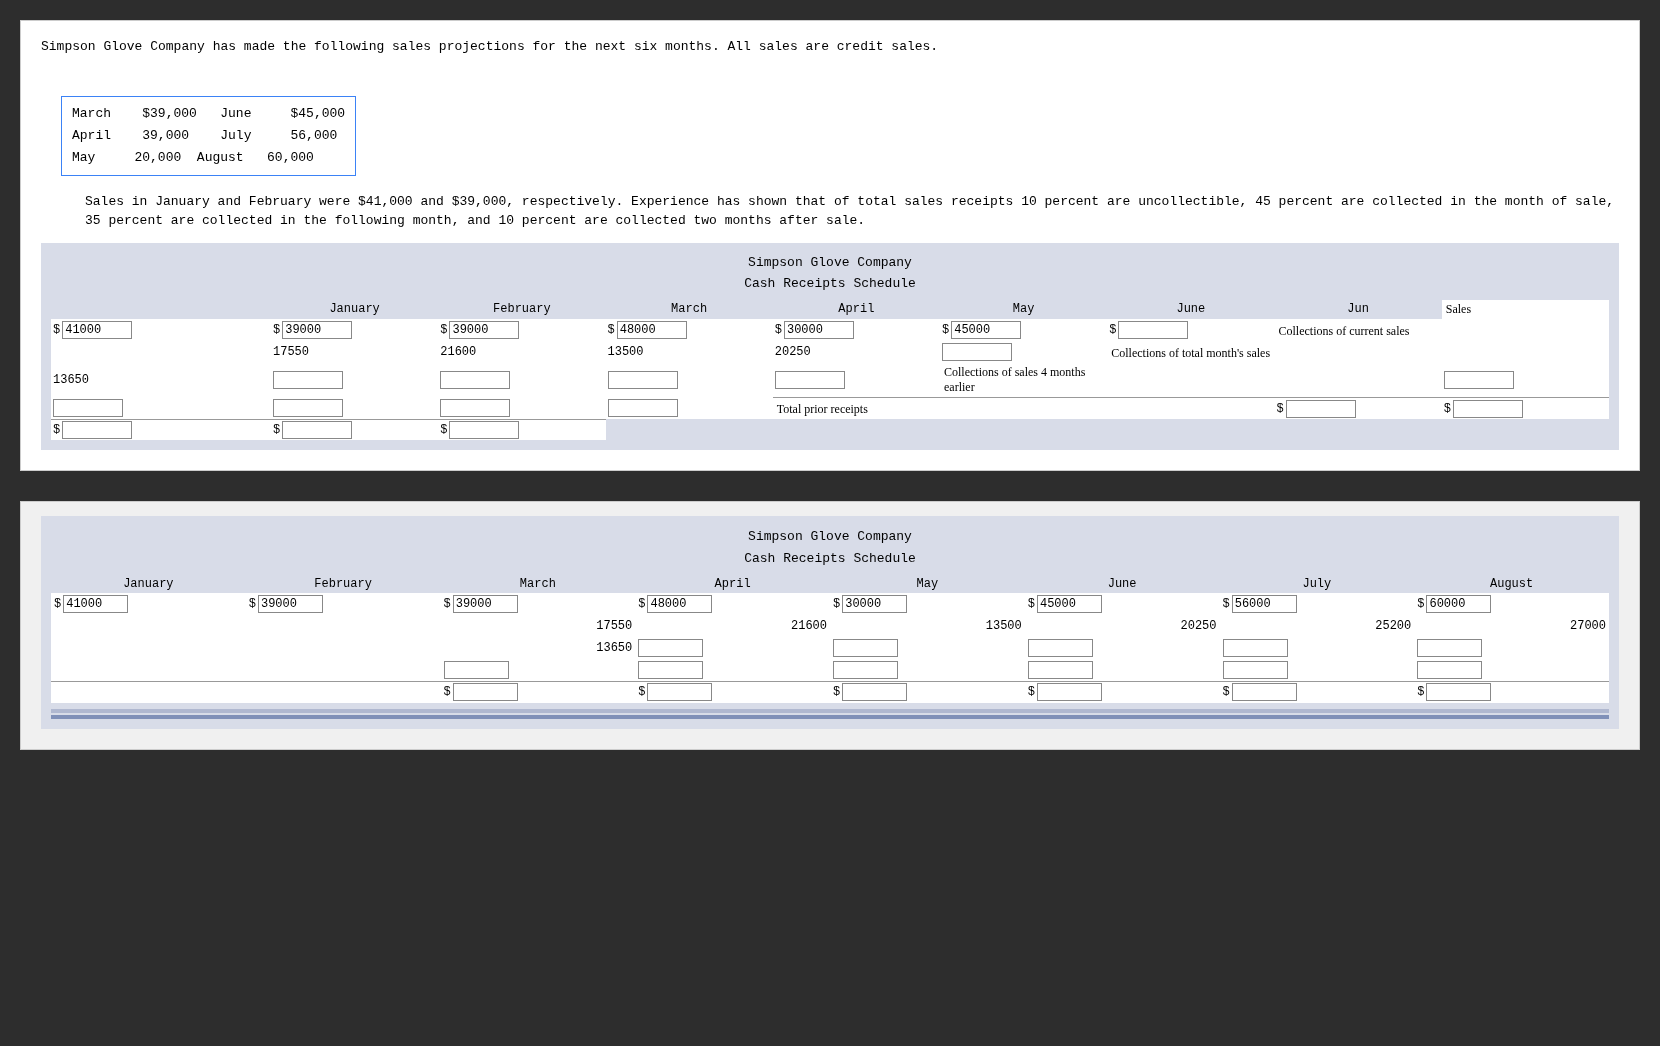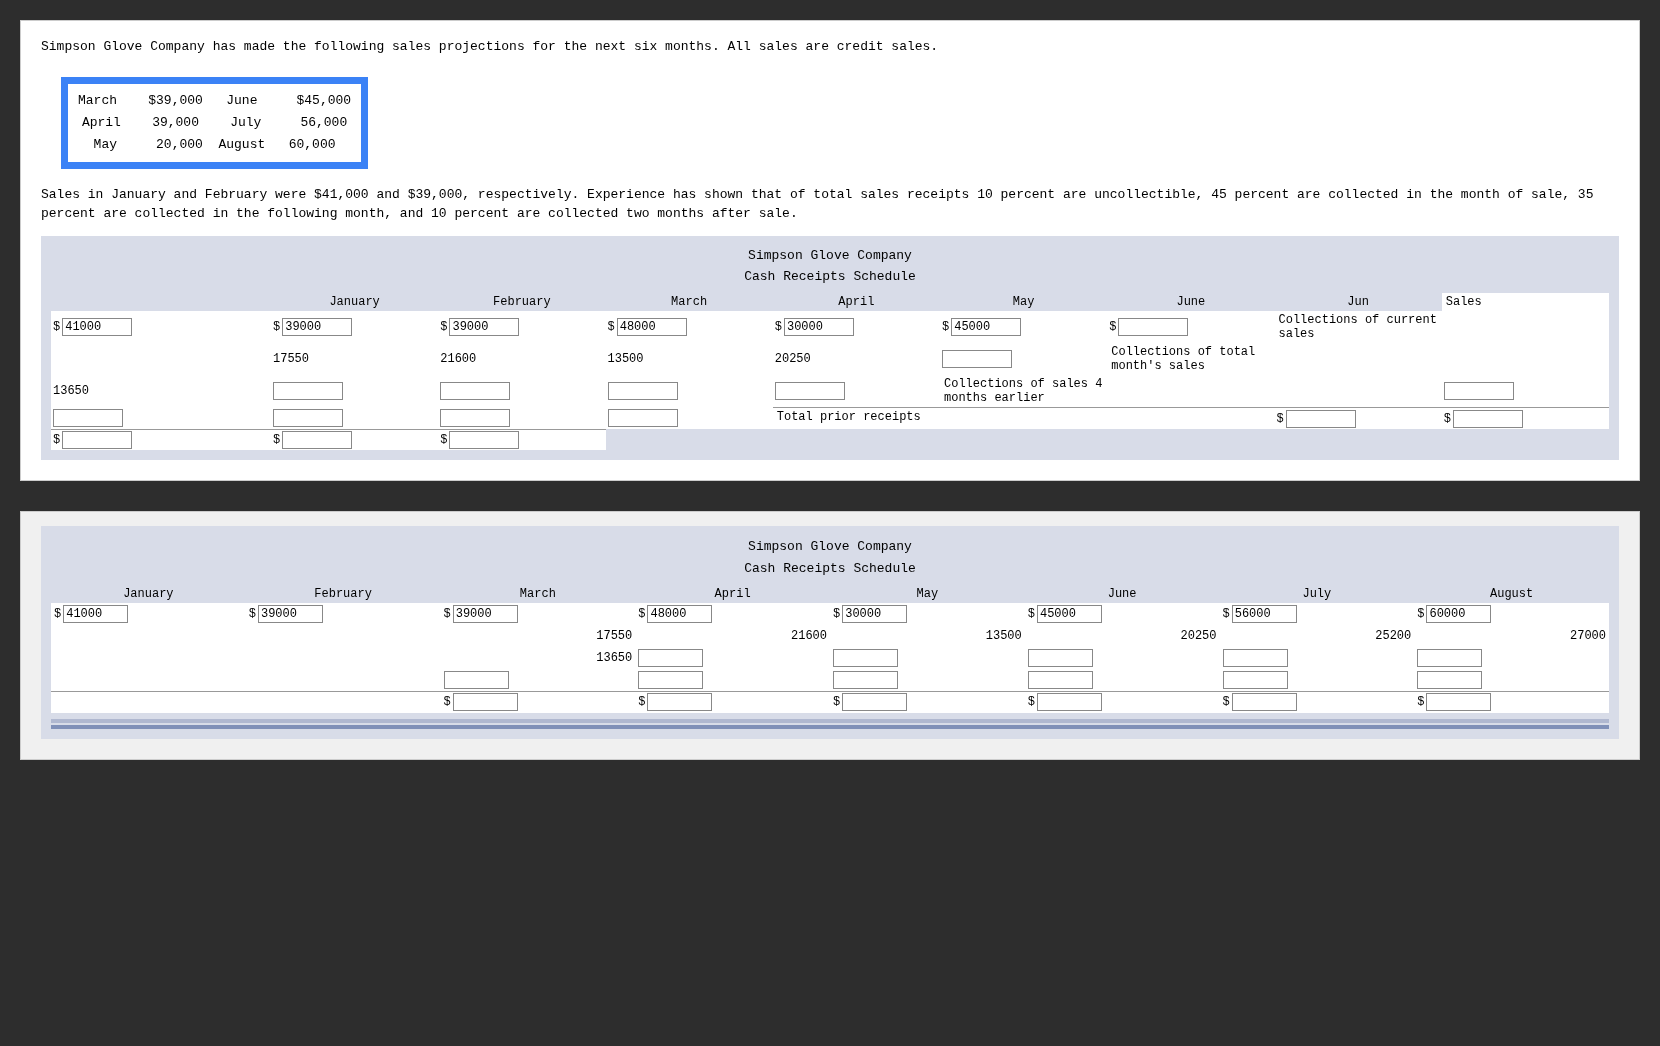--- a/index.html
+++ b/index.html
@@ -14,29 +14,28 @@
     .panel {
       background: #fff;
       border: 1px solid #ccc;
       padding: 16px 20px 20px 20px;
       margin-bottom: 30px;
     }
 
     .intro-text {
       font-size: 13px;
       line-height: 1.5;
-      margin-bottom: 10px;
+      margin-bottom: 29px;
     }
 
     .sales-table-wrapper {
-      border: 7px solid #3b82f6;
+      border: 1px solid #3b82f6;
       display: inline-block;
       margin: 10px 12px 16px 20px;
       padding: 6px 10px;
-      text-align: center;
     }
 
     .sales-data {
       font-family: 'Courier New', Courier, monospace;
       font-size: 13px;
       line-height: 1.7;
     }
 
     .prepare-text {
       font-size: 13px;
@@ -66,26 +65,26 @@
 
     .col-header {
       font-family: 'Courier New', Courier, monospace;
       font-size: 12px;
       text-align: center;
       padding: 2px 2px;
       background: #d8dce8;
     }
 
     .row-label {
-      font-family: Liberation Mono, monospace;
+      font-family: Liberation Serif, serif;
       font-size: 12px;
       padding: 2px 4px;
       background: #fff;
       display: flex;
-      align-items: flex-start;
+      align-items: flex-end;
     }
 
     .cell {
       background: #fff;
       padding: 1px 2px;
       display: flex;
       align-items: center;
       justify-content: flex-start;
       min-height: 22px;
     }
@@ -208,21 +207,21 @@
       </div>
       <div>
         <span>May</span>&nbsp;&nbsp;&nbsp;&nbsp;
         <span>20,000</span>&nbsp;
         <span>August</span>&nbsp;&nbsp;
         <span>60,000</span>
       </div>
     </div>
   </div>
 
-  <p class="intro-text" style="margin-bottom:12px;">Sales in January and February were $41,000 and $39,000, respectively. Experience has shown that of total sales receipts 10 percent are uncollectible, 45 percent are collected in the month of sale, 35 percent are collected in the following month, and 10 percent are collected two months after sale.</p>
+  <p class="intro-text" style="margin-bottom:12px;margin-left:44px;">Sales in January and February were $41,000 and $39,000, respectively. Experience has shown that of total sales receipts 10 percent are uncollectible, 45 percent are collected in the month of sale, 35 percent are collected in the following month, and 10 percent are collected two months after sale.</p>
 
   
   <div class="schedule-outer">
     <div class="schedule-title">
       <div>Simpson Glove Company</div>
       <div>Cash Receipts Schedule</div>
     </div>
 
     <div class="schedule-grid">
 

